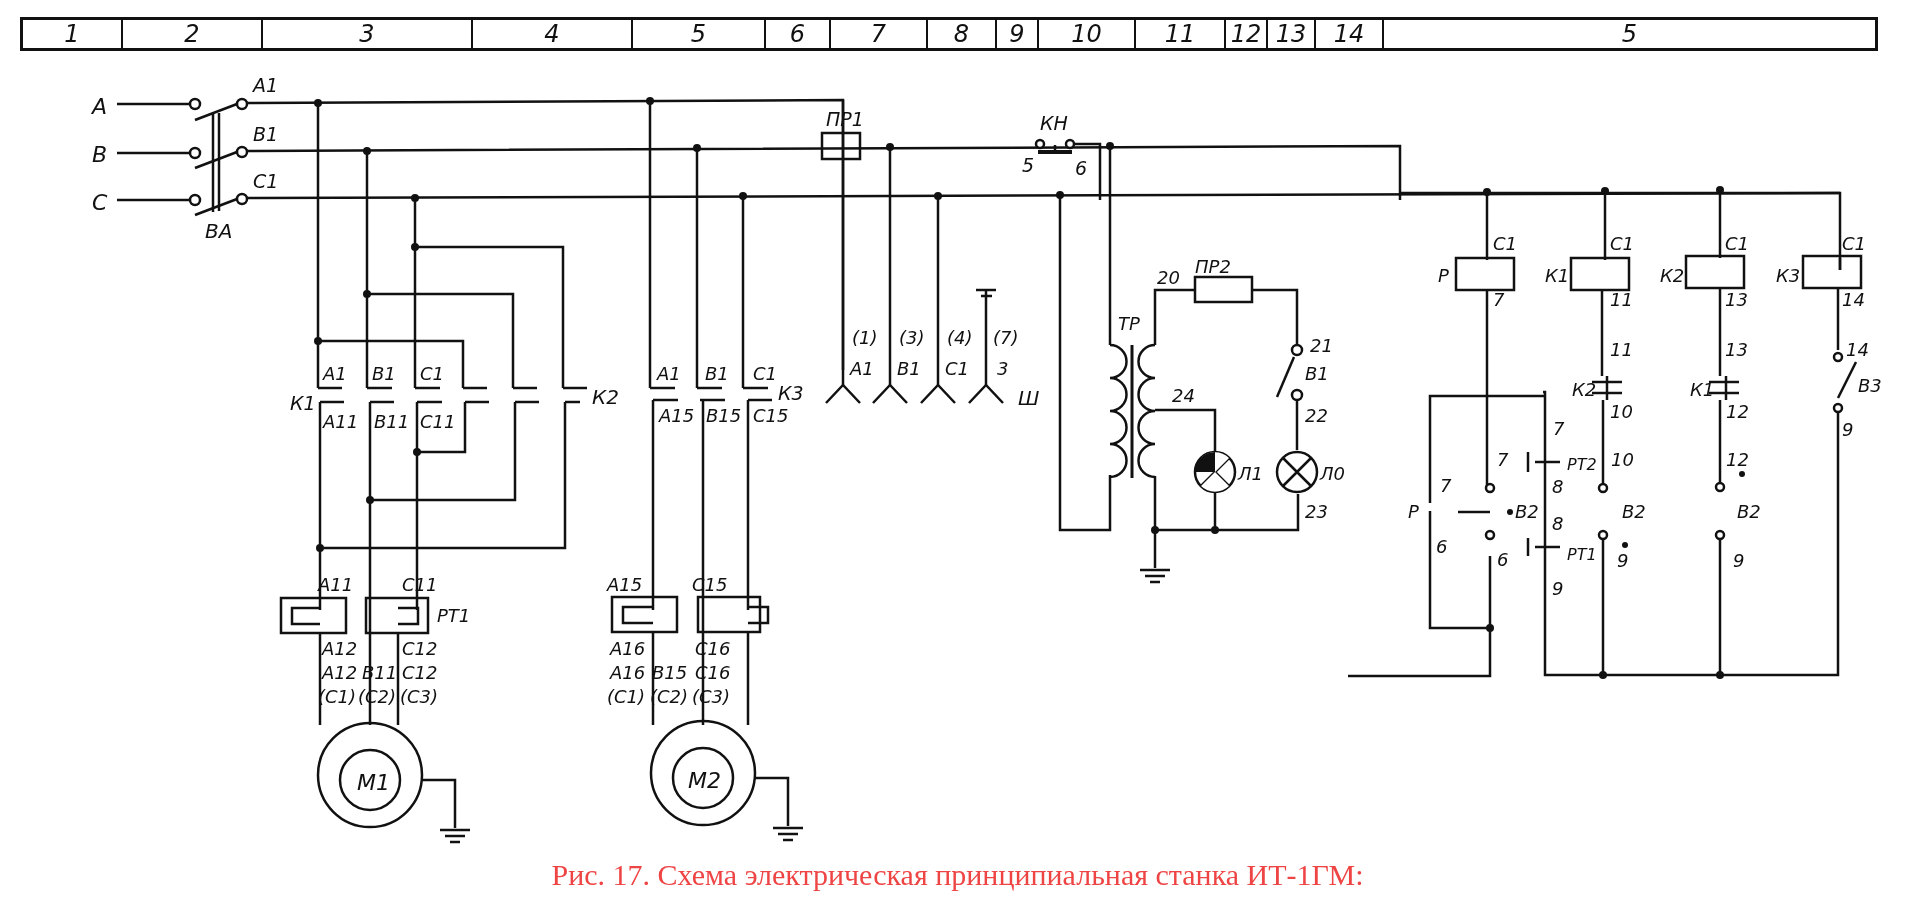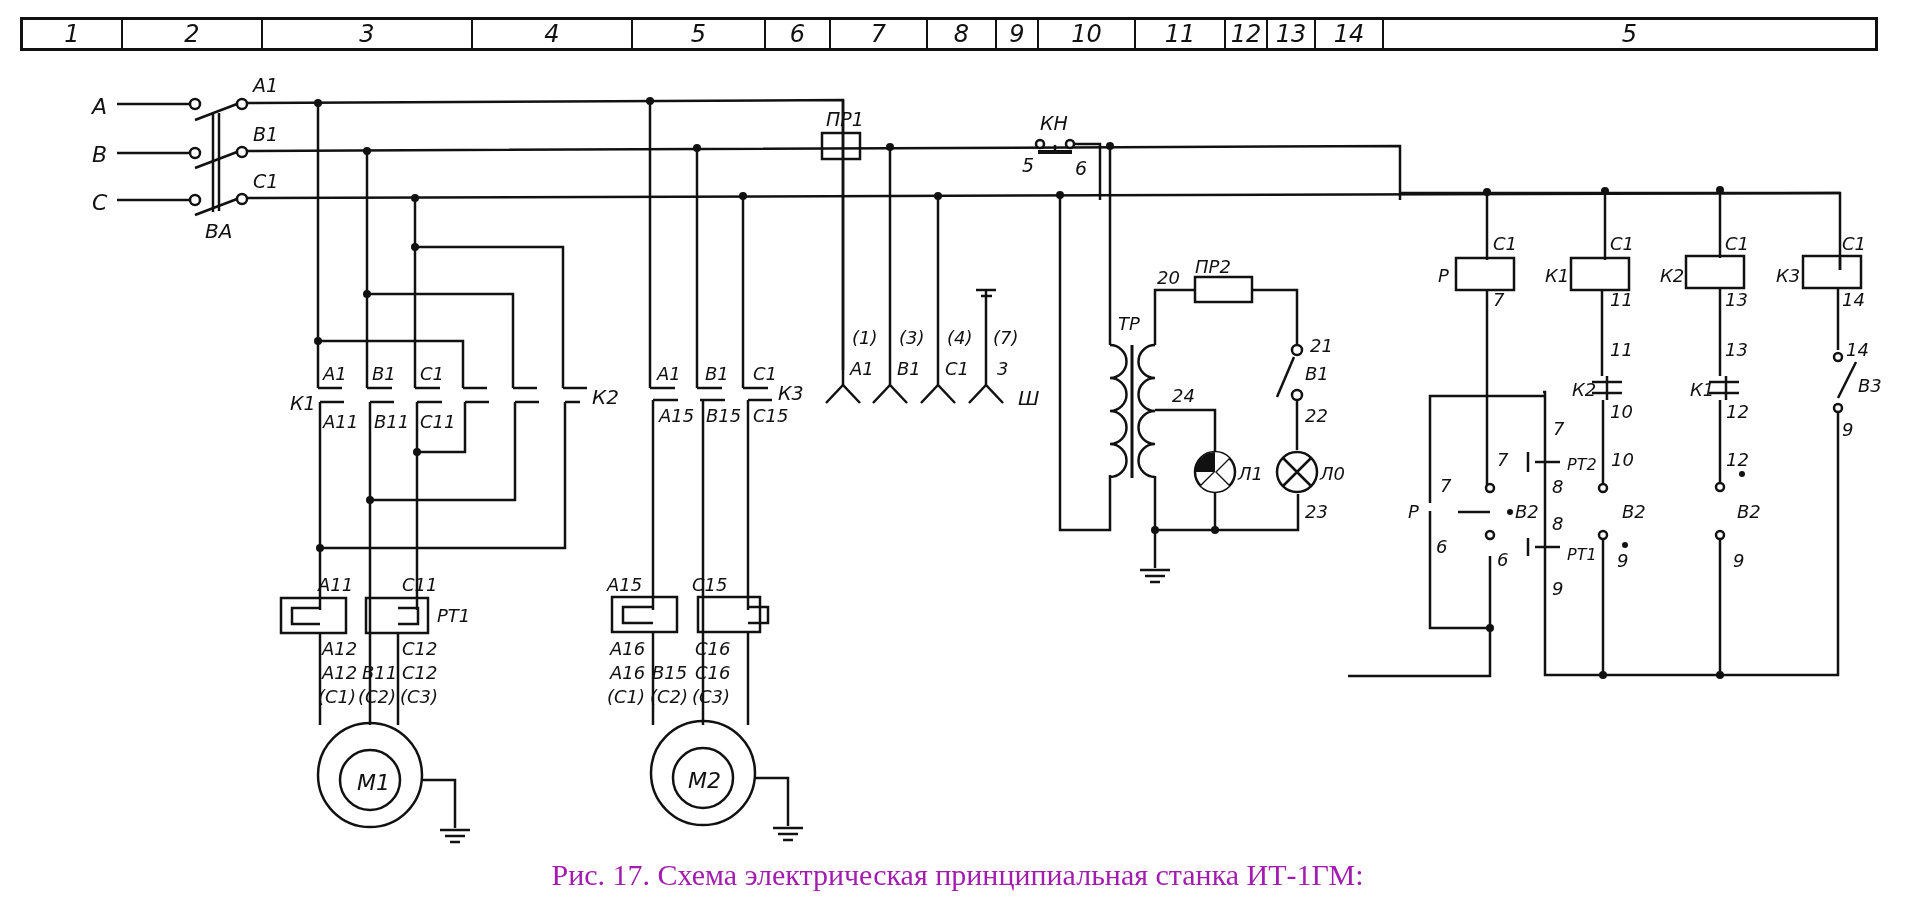--- a/index.html
+++ b/index.html
@@ -2,21 +2,21 @@
 <html><head>
 <meta charset="utf-8">
 <style>
   html,body{margin:0;padding:0;background:#ffffff;}
   body{width:1915px;height:901px;overflow:hidden;position:relative;font-family:"DejaVu Sans",sans-serif;color:#111;}
   #zones{position:absolute;left:20px;top:17px;width:1858px;height:34px;display:flex;border:3px solid #111;box-sizing:border-box;}
   .zone{border-right:2px solid #111;display:flex;align-items:center;justify-content:center;font-style:italic;font-size:24px;box-sizing:border-box;}
   .zone:last-child{border-right:none;}
   svg#schematic{position:absolute;left:0;top:0;}
   svg text{font-family:"DejaVu Sans",sans-serif;font-style:italic;fill:#111;}
-  #caption{position:absolute;left:0;width:1915px;top:858px;text-align:center;font-family:"Liberation Serif",serif;font-size:30px;color:#a21caf;}
+  #caption{position:absolute;left:0;width:1915px;top:858px;text-align:center;font-family:"Liberation Serif",serif;font-size:30px;color:#ef4444;}
 </style>
 </head>
 <body>
 
 <div id="zones">
   <div class="zone" style="width:100px">1</div>
   <div class="zone" style="width:140px">2</div>
   <div class="zone" style="width:210px">3</div>
   <div class="zone" style="width:160px">4</div>
   <div class="zone" style="width:133px">5</div>

